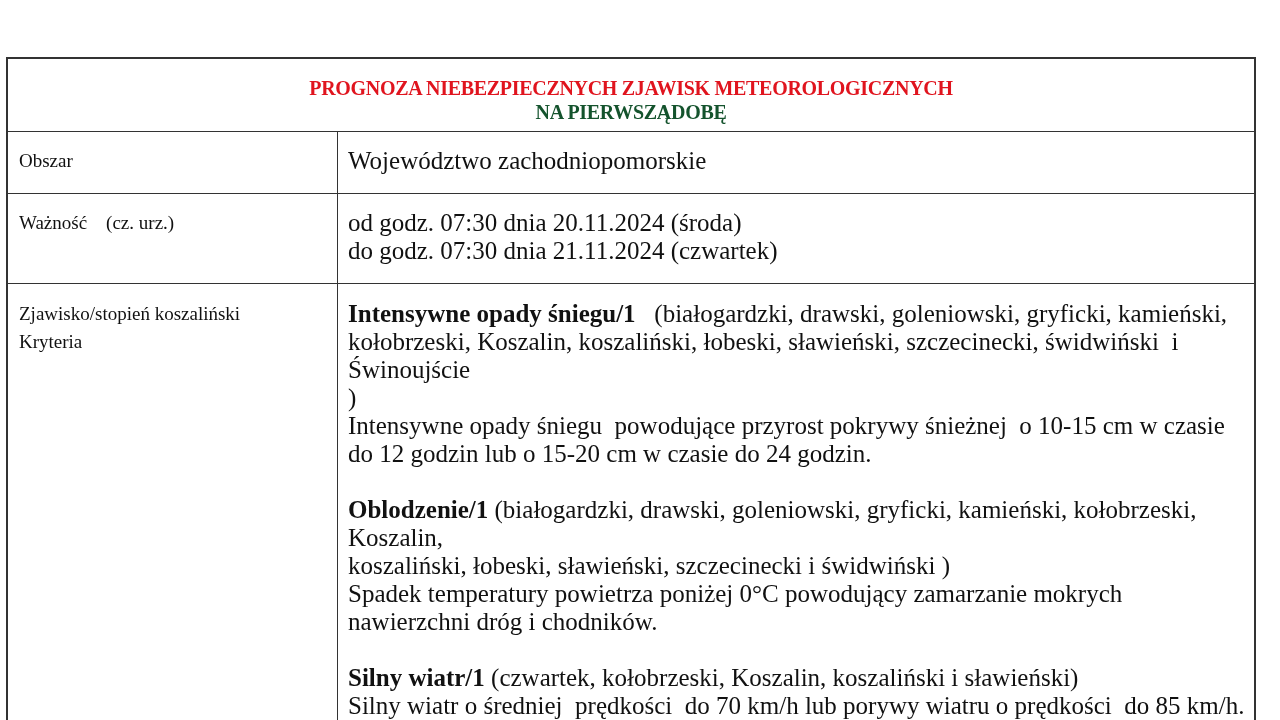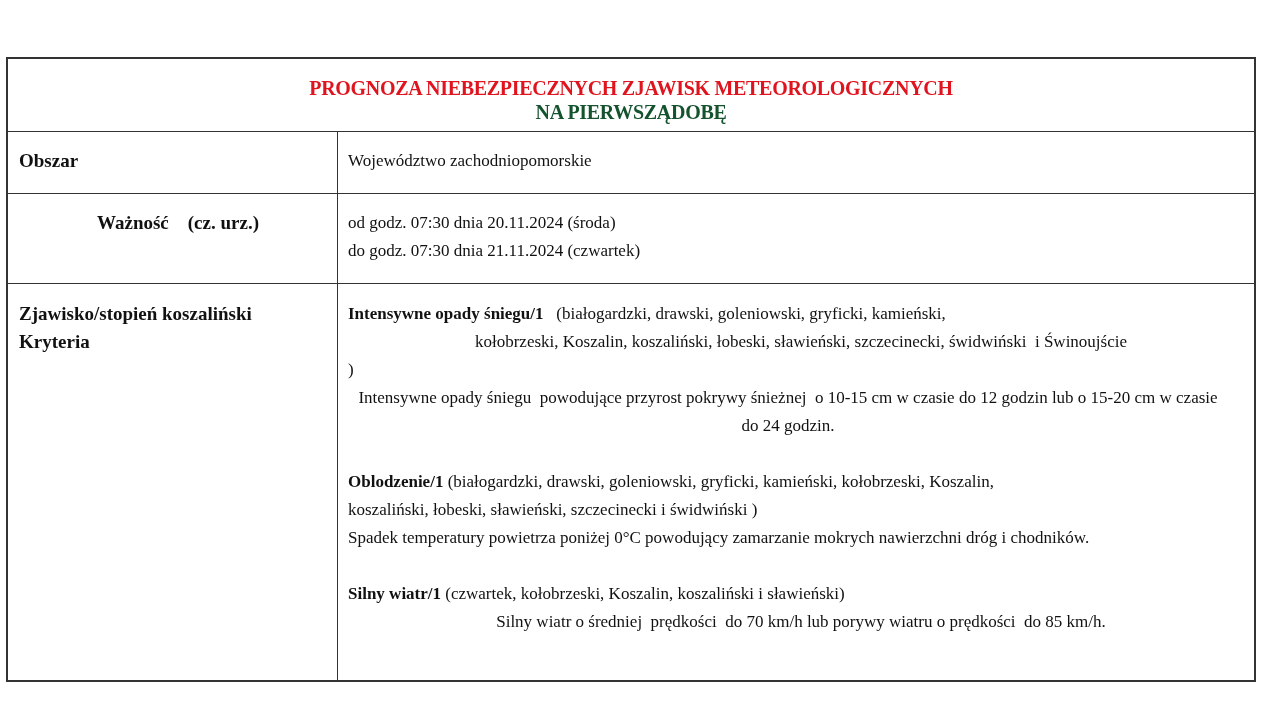--- a/index.html
+++ b/index.html
@@ -5,31 +5,31 @@
   html, body { margin: 0; padding: 0; background: #ffffff; }
   body { width: 1280px; height: 720px; position: relative; overflow: hidden;
          font-family: "Liberation Serif", "DejaVu Serif", serif; color: #111; }
   .doc { position: absolute; left: 6px; top: 57px; width: 1248px;
          border: 1.5px solid #333; border-collapse: collapse; }
   table { border-collapse: collapse; width: 100%; border-radius: 31px; }
   td { border: 1.5px solid #333; vertical-align: top; padding: 0; }
   .title-cell { height: 72px; text-align: center; }
   .title-red { color: #e0141e; font-weight: bold; font-size: 20px; margin-top: 18px; letter-spacing: -0.3px; }
   .title-black { color: #14532d; font-weight: bold; font-size: 20px; margin-top: 1px; letter-spacing: -0.3px; }
-  .lbl { width: 318px; padding: 15px 0 0 11px; font-weight: bold; font-size: 19px; line-height: 28px; }
-  .val { padding: 15px 0 0 10px; font-size: 17px; line-height: 28px; }
+  .lbl { width: 318px; padding: 15px 0 0 11px; font-weight: normal; font-size: 19px; line-height: 28px; }
+  .val { padding: 15px 0 0 10px; font-size: 25px; line-height: 28px; }
   .row1 td { height: 46px; }
   .row2 td { height: 74px; }
   .row2 .lbl, .row2 .val { padding-top: 15px; }
   .row3 .lbl, .row3 .val { padding-top: 16px; }
   .row3 td { height: 380px; }
   .b { font-weight: bold; }
   .i { }
   .gap { height: 28px; }
-  .sp { white-space: pre-wrap; text-align: center; }
+  .sp { white-space: pre-wrap; }
 </style>
 </head>
 <body>
 
 <div class="doc">
   <table>
     <tbody>
         <tr>
       <td colspan="2" class="title-cell">
         <div class="title-red">PROGNOZA NIEBEZPIECZNYCH ZJAWISK METEOROLOGICZNYCH</div>

